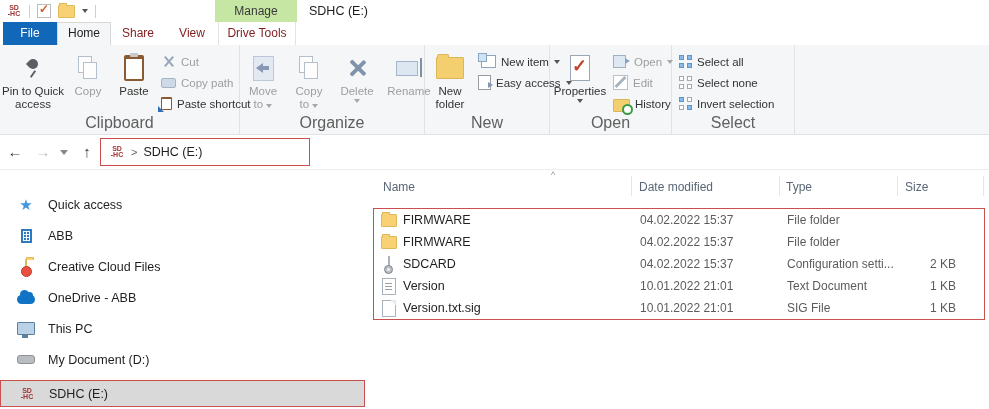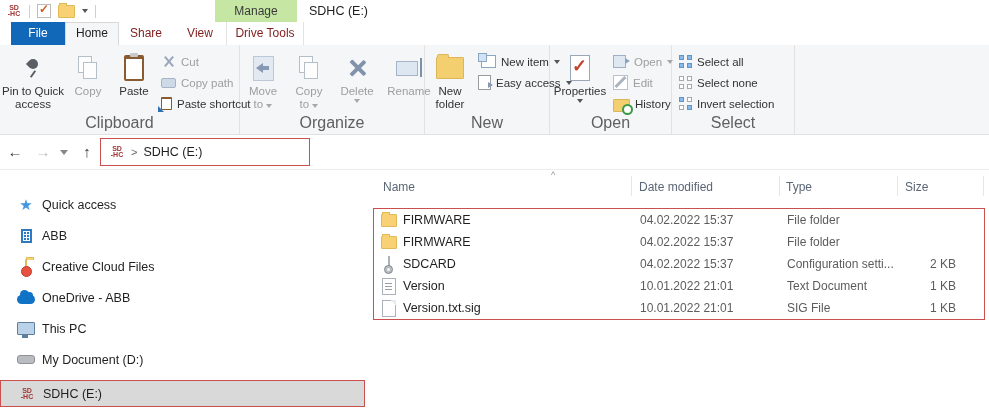--- a/index.html
+++ b/index.html
@@ -14,21 +14,21 @@
   .qc{width:12px;height:12px;border:1px solid #bdbdbd;background:#fff;position:relative;}
   .qc::after{content:"\2713";position:absolute;left:1px;top:-3px;color:#cf5b21;font-weight:bold;font-size:12px;}
   .mini-folder{width:15px;height:11px;background:#f7d173;border:1px solid #e0ba57;border-radius:1px;position:relative;}
   .mini-folder::before{content:"";position:absolute;top:-3px;left:0;width:6px;height:2px;background:#f7d173;border:1px solid #e0ba57;border-bottom:none;border-radius:1px 1px 0 0;}
   .caret-down{width:0;height:0;border-left:3px solid transparent;border-right:3px solid transparent;border-top:4px solid #555;display:inline-block;}
   .manage-chip{position:absolute;left:215px;top:0;width:82px;height:22px;background:#c6e6a4;color:#3a3a3a;
                display:flex;align-items:center;justify-content:center;font-size:12px;}
   .window-title{position:absolute;left:309px;top:0;height:22px;line-height:22px;font-size:12.5px;color:#1e1e1e;}
 
   
-  .tabrow{position:absolute;top:22px;left:8px;right:0;height:23px;background:#fff;display:flex;padding-left:3px;}
+  .tabrow{position:absolute;top:22px;left:0;right:0;height:23px;background:#fff;display:flex;padding-left:3px;}
   .tab{height:23px;line-height:23px;text-align:center;color:#7f1d1d;font-size:12px;}
   .tab-file{width:54px;background:#1268b8;color:#fff;}
   .tab-home{width:54px;background:#f5f6f7;border:1px solid #d8d8d8;border-bottom:none;line-height:21px;box-sizing:border-box;color:#222;}
   .tab-share,.tab-view{width:54px;}
   .tab-drivetools{position:absolute;left:218px;top:0;width:78px;border-left:1px solid #e3e3e3;border-right:1px solid #e3e3e3;box-sizing:border-box;}
 
   
   .ribbon{position:absolute;top:45px;left:0;width:989px;height:90px;background:#f5f6f7;border-bottom:1px solid #e1e1e1;box-sizing:border-box;display:flex;}
   .rgroup{position:relative;height:100%;border-right:1px solid #e2e2e2;box-sizing:border-box;flex:none;}
   .rgroup-label{position:absolute;bottom:2px;left:0;right:0;text-align:center;font-size:16px;color:#5f5f5f;}
@@ -97,21 +97,21 @@
   .navic.gray{color:#c0c0c0;}
   .nav-chev{position:absolute;left:60px;top:14px;width:0;height:0;border-left:4px solid transparent;border-right:4px solid transparent;border-top:5px solid #888;}
   .crumbbox{position:absolute;left:100px;top:2px;width:210px;height:28px;border:1px solid #c9504e;box-sizing:border-box;display:flex;align-items:center;gap:6px;padding-left:8px;}
   .crumb-sep{color:#666;font-size:11px;}
   .crumb-text{font-size:12.5px;color:#1e1e1e;}
 
   
   .sidebar{position:absolute;left:0;top:170px;width:366px;height:239px;background:#fff;}
   .side-item{position:absolute;left:0;width:365px;height:27px;display:flex;align-items:center;}
   .side-item .icz{width:20px;margin-left:16px;display:flex;justify-content:center;align-items:center;flex:none;}
-  .side-item .lbl{margin-left:6px;font-size:12.5px;color:#1f1f1f;white-space:nowrap;}
+  .side-item .lbl{margin-left:12px;font-size:12.5px;color:#1f1f1f;white-space:nowrap;}
   .side-item.selected{background:#d9d9d9;border:1px solid #c9504e;box-sizing:border-box;}
   .star{color:#4396e0;font-size:15px;line-height:15px;}
   .bld{width:11px;height:14px;background:#2f78c2;position:relative;}
   .bld::after{content:"";position:absolute;left:2px;top:2px;width:7px;height:10px;
     background-image:repeating-linear-gradient(0deg,rgba(255,255,255,.95) 0 1px,transparent 1px 3px),
                      repeating-linear-gradient(90deg,rgba(255,255,255,.95) 0 1px,transparent 1px 3px);}
   .ccwrap{position:relative;}
   .ccwrap .badge{position:absolute;left:-4px;bottom:-3px;width:9px;height:9px;border-radius:50%;background:#e8503f;border:1px solid #c23a2b;}
   .cloud{position:relative;width:18px;height:9px;background:#1173c5;border-radius:5px;margin-top:4px;}
   .cloud::before{content:"";position:absolute;left:3px;top:-5px;width:9px;height:9px;background:#1173c5;border-radius:50%;}

